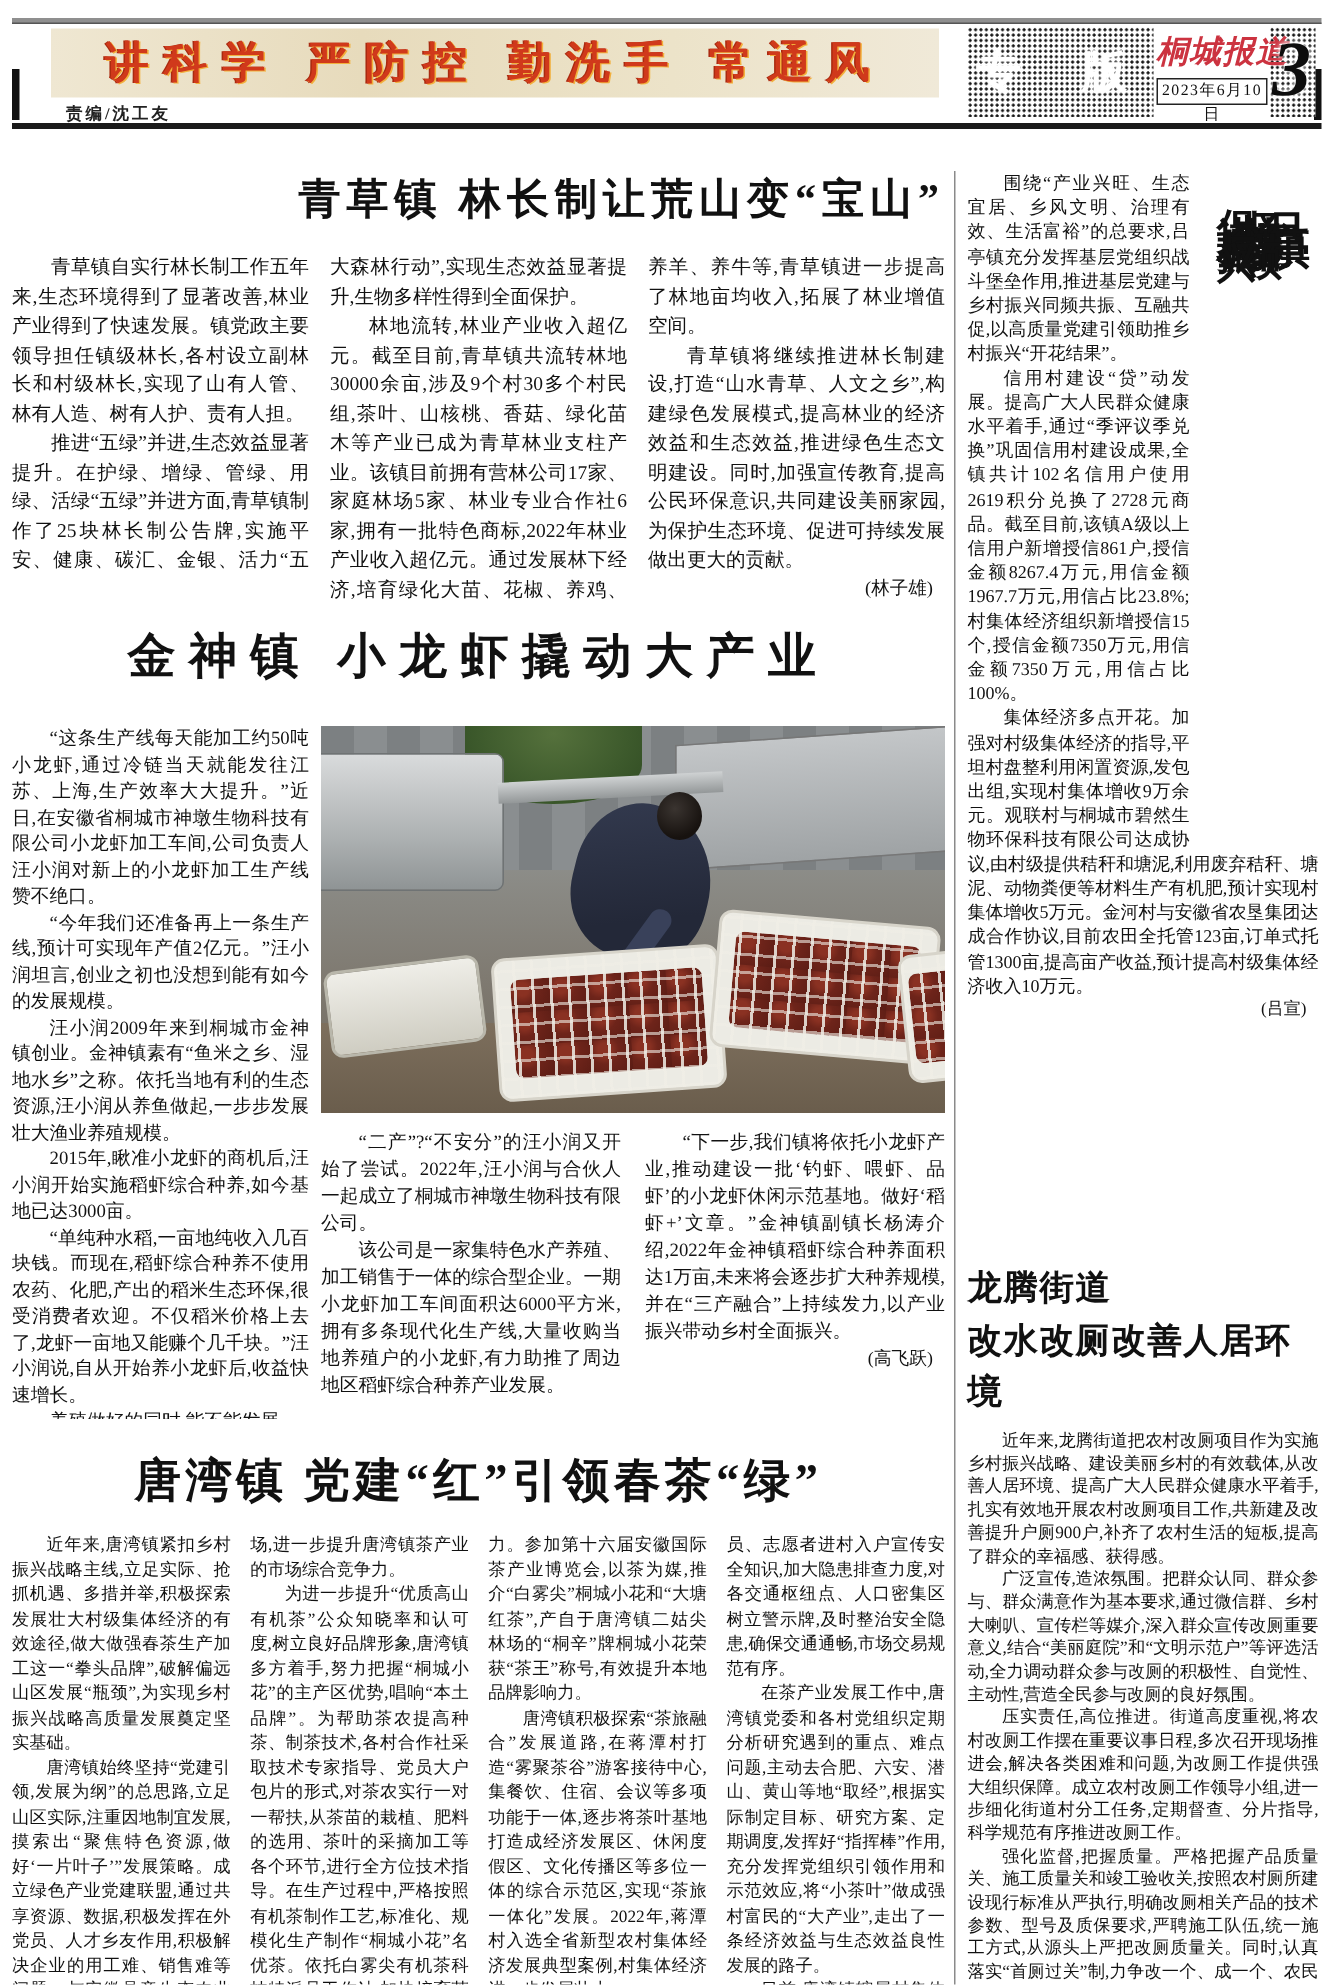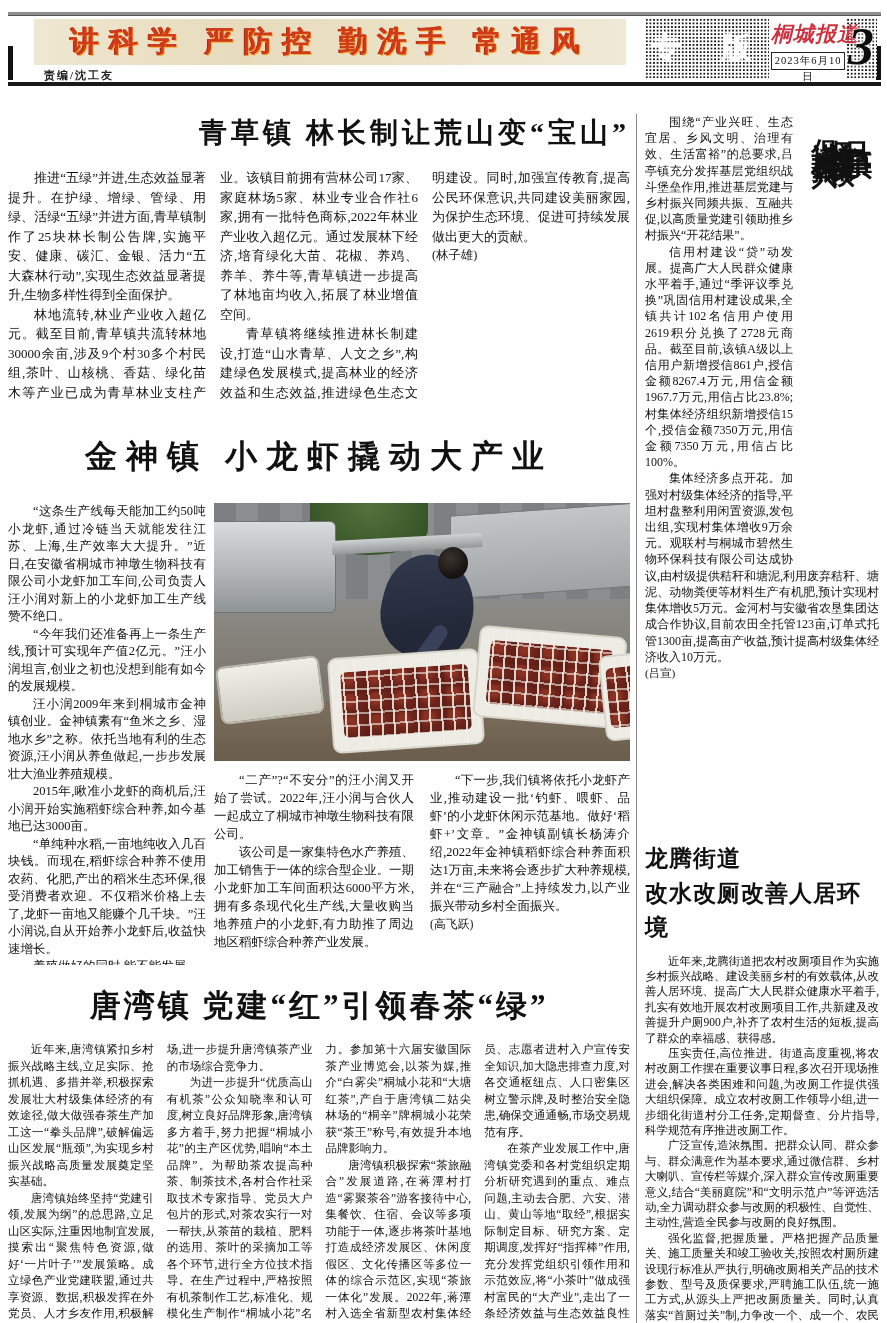--- a/index.html
+++ b/index.html
@@ -35,28 +35,28 @@
   .page-num { position:absolute; right:1px; top:0px; width:30px; height:60px; font-size:52px; line-height:58px;
     font-weight:900; font-style:italic; color:#0d0d0d; text-align:center;
     text-shadow:0 0 3px #fff, 0 0 5px #fff; }
 
   
   .main-flex { display:flex; margin-top:4px; }
   .left-main { width:622px; }
   .right-col { width:243px; margin-left:6px; padding-left:8px; border-left:1px solid #8a8a8a; margin-top:24px; }
 
   p.body-p { text-indent:2em; text-align:justify; }
-  .byline { padding-right:8px; font-size:0.95em; }
+  .byline { text-align:right; padding-right:8px; font-size:0.95em; }
 
   
   .a1-title { margin-top:24px; text-align:right; font-size:28px; font-weight:700; letter-spacing:4px; white-space:nowrap; }
   .a1-body { margin-top:16px; height:234px; overflow:hidden; column-count:3; column-gap:14px; column-fill:auto; font-size:13px; line-height:19.5px; }
 
   
-  .a2-title { margin-top:33px; text-align:center; font-size:32px; font-weight:900; letter-spacing:9px; white-space:nowrap; }
+  .a2-title { margin-top:14px; text-align:center; font-size:32px; font-weight:900; letter-spacing:9px; white-space:nowrap; }
   .a2-row { display:flex; margin-top:24px; height:462px; }
   .a2-col1 { width:198px; overflow:hidden; font-size:12.5px; line-height:17.5px; }
   .a2-right { width:416px; margin-left:8px; display:flex; flex-direction:column; }
   .a2-below { margin-top:10px; height:192px; overflow:hidden; column-count:2; column-gap:16px; column-fill:auto; font-size:12.5px; line-height:18px; }
 
   
   .photo { position:relative; width:416px; height:258px; overflow:hidden;
     background:linear-gradient(180deg,#9aa0a3 0%,#8d8e8a 35%,#7f7a71 65%,#6e675c 100%); }
   .photo * { position:absolute; }
   .ph-wall { left:0; top:0; width:100%; height:96px;
@@ -130,20 +130,21 @@
     <div class="rule-bottom"></div>
   </div>
 
   <div class="main-flex">
 
     <div class="left-main">
 
       <div>
         <h1 class="a1-title">青草镇 林长制让荒山变“宝山”</h1>
         <div class="a1-body">
+          <p class="body-p">青草镇自实行林长制工作五年来,生态环境得到了显著改善,林业产业得到了快速发展。镇党政主要领导担任镇级林长,各村设立副林长和村级林长,实现了山有人管、林有人造、树有人护、责有人担。</p>
           <p class="body-p">推进“五绿”并进,生态效益显著提升。在护绿、增绿、管绿、用绿、活绿“五绿”并进方面,青草镇制作了25块林长制公告牌,实施平安、健康、碳汇、金银、活力“五大森林行动”,实现生态效益显著提升,生物多样性得到全面保护。</p>
           <p class="body-p">林地流转,林业产业收入超亿元。截至目前,青草镇共流转林地30000余亩,涉及9个村30多个村民组,茶叶、山核桃、香菇、绿化苗木等产业已成为青草林业支柱产业。该镇目前拥有营林公司17家、家庭林场5家、林业专业合作社6家,拥有一批特色商标,2022年林业产业收入超亿元。通过发展林下经济,培育绿化大苗、花椒、养鸡、养羊、养牛等,青草镇进一步提高了林地亩均收入,拓展了林业增值空间。</p>
           <p class="body-p">青草镇将继续推进林长制建设,打造“山水青草、人文之乡”,构建绿色发展模式,提高林业的经济效益和生态效益,推进绿色生态文明建设。同时,加强宣传教育,提高公民环保意识,共同建设美丽家园,为保护生态环境、促进可持续发展做出更大的贡献。</p>
           <p class="byline">(林子雄)</p>
         </div>
       </div>
 
       <div>
         <h1 class="a2-title">金神镇 小龙虾撬动大产业</h1>
         <div class="a2-row">
@@ -225,22 +226,22 @@
         <p class="byline">(吕宣)</p>
       </div>
 
       <div class="longteng">
         <h2 class="lt-title">
           <span style="display:block">龙腾街道</span>
           <span style="display:block">改水改厕改善人居环境</span>
         </h2>
         <div class="lt-body">
           <p class="body-p">近年来,龙腾街道把农村改厕项目作为实施乡村振兴战略、建设美丽乡村的有效载体,从改善人居环境、提高广大人民群众健康水平着手,扎实有效地开展农村改厕项目工作,共新建及改善提升户厕900户,补齐了农村生活的短板,提高了群众的幸福感、获得感。</p>
+          <p class="body-p">广泛宣传,造浓氛围。把群众认同、群众参与、群众满意作为基本要求,通过微信群、乡村大喇叭、宣传栏等媒介,深入群众宣传改厕重要意义,结合“美丽庭院”和“文明示范户”等评选活动,全力调动群众参与改厕的积极性、自觉性、主动性,营造全民参与改厕的良好氛围。</p>
           <p class="body-p">压实责任,高位推进。街道高度重视,将农村改厕工作摆在重要议事日程,多次召开现场推进会,解决各类困难和问题,为改厕工作提供强大组织保障。成立农村改厕工作领导小组,进一步细化街道村分工任务,定期督查、分片指导,科学规范有序推进改厕工作。</p>
-          <p class="body-p">广泛宣传,造浓氛围。把群众认同、群众参与、群众满意作为基本要求,通过微信群、乡村大喇叭、宣传栏等媒介,深入群众宣传改厕重要意义,结合“美丽庭院”和“文明示范户”等评选活动,全力调动群众参与改厕的积极性、自觉性、主动性,营造全民参与改厕的良好氛围。</p>
           <p class="body-p">强化监督,把握质量。严格把握产品质量关、施工质量关和竣工验收关,按照农村厕所建设现行标准从严执行,明确改厕相关产品的技术参数、型号及质保要求,严聘施工队伍,统一施工方式,从源头上严把改厕质量关。同时,认真落实“首厕过关”制,力争改一个、成一个、农民群众满意一个,切实将实事办好、好事办实,减少遗留问题,确保高质量推进农村厕所革命。</p>
 
         </div>
       </div>
 
     </div>
   </div>
 </div>
 
 </body></html>

